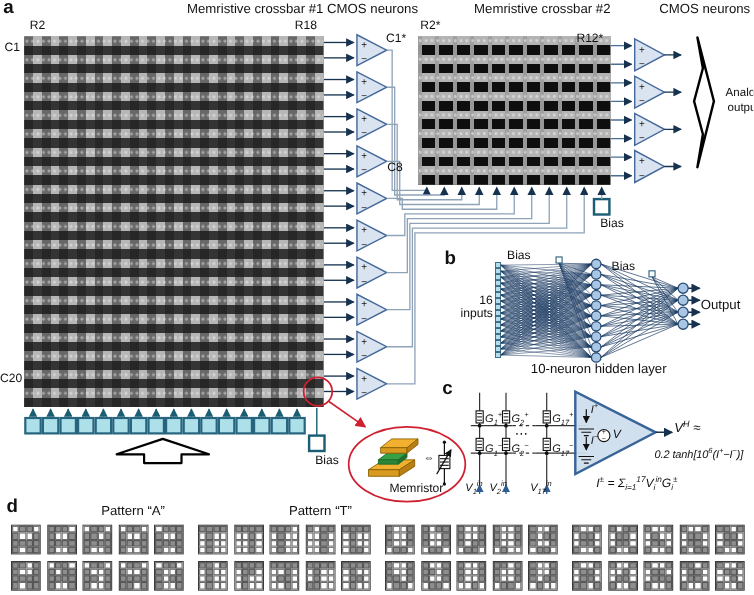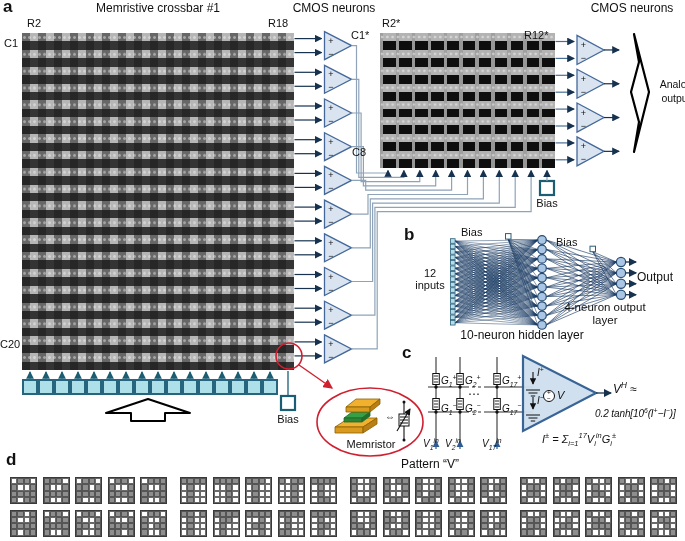--- a/index.html
+++ b/index.html
@@ -1,19 +1,19 @@
 <!DOCTYPE html>
 <html><head>
 <meta charset="utf-8">
 <style>
   html,body{margin:0;padding:0;background:#fff;}
   .stage{position:relative;width:685px;height:541px;background:#ffffff;overflow:hidden;
          font-family:"Liberation Sans",sans-serif;color:#111;}
   .lbl{position:absolute;font-size:11px;line-height:1.12;white-space:nowrap;text-align:right;}
-  .ctr{text-align:center;}
+  .ctr{text-align:right;}
   .wrap{white-space:normal;}
   .t12{font-size:12px;}
   .t10{font-size:10px;}
   .plabel{position:absolute;font-size:17px;font-weight:bold;}
   .math{font-style:italic;}
   .math sup,.math sub,.lbl sup,.lbl sub{font-size:0.68em;font-style:italic;}
   .xbar{position:absolute;}
   .xbar1{left:22px;top:33px;width:272px;height:337px;background-color:#9e9e9e;
     background-image:
       radial-gradient(circle at 2.5px 4.5px, rgba(255,255,255,0.40) 1px, rgba(0,0,0,0) 1.8px),
@@ -505,41 +505,41 @@
       <line x1="530.8" y1="421" x2="535.2" y2="421" stroke="#111" stroke-width="1"></line>
       <circle cx="549" cy="396" r="5.5" fill="#fff" stroke="#111" stroke-width="1"></circle>
       <text x="549" y="394.5" font-size="6.5" text-anchor="middle" font-family="&quot;Liberation Sans&quot;,sans-serif" fill="#111">+</text>
       <text x="549" y="401" font-size="6.5" text-anchor="middle" font-family="&quot;Liberation Sans&quot;,sans-serif" fill="#111">−</text>
       <line x1="596" y1="393" x2="611" y2="393" stroke="#16324f" stroke-width="1.3" marker-end="url(#ahd)"></line>
     </svg>
 
   <span class="plabel" style="left:3px;top:-3px">a</span>
   <span class="lbl t12 ctr" style="left:22px;top:2px;width:272px">Memristive crossbar #1</span>
   <span class="lbl t12 ctr" style="left:288px;top:2px;width:92px">CMOS neurons</span>
+  <span class="lbl t12 ctr" style="left:380px;top:2px;width:175px">Memristive crossbar #2</span>
   <span class="lbl t12 ctr" style="left:582px;top:2px;width:100px">CMOS neurons</span>
   <span class="lbl" style="left:27px;top:17px">R2</span>
   <span class="lbl" style="left:268px;top:17px">R18</span>
   <span class="lbl" style="left:4px;top:37px">C1</span>
   <span class="lbl" style="left:0px;top:338px">C20</span>
   <span class="lbl" style="left:382px;top:17px">R2*</span>
   <span class="lbl" style="left:524px;top:29px">R12*</span>
   <span class="lbl" style="left:351px;top:29px">C1*</span>
   <span class="lbl" style="left:352px;top:146px">C8</span>
   <span class="lbl ctr wrap" style="left:650px;top:77px;width:52px;font-size:10.5px;line-height:14px;text-align:center">Analog output</span>
   <span class="lbl ctr" style="left:527px;top:197px;width:40px">Bias</span>
   <span class="lbl ctr" style="left:268px;top:413px;width:40px">Bias</span>
   <span class="lbl ctr" style="left:339px;top:438px;width:64px">Memristor</span>
   <span class="lbl" style="left:385px;top:411px;font-size:10px">⇔</span>
 
   <span class="plabel" style="left:404px;top:225px">b</span>
   <span class="lbl" style="left:461px;top:226px">Bias</span>
   <span class="lbl" style="left:556px;top:236px">Bias</span>
-  <span class="lbl ctr wrap" style="left:412px;top:267px;width:36px">12 inputs</span>
+  <span class="lbl ctr wrap" style="left:412px;top:267px;width:36px">16 inputs</span>
   <span class="lbl t12" style="left:637px;top:271px">Output</span>
-  <span class="lbl ctr wrap" style="left:561px;top:301px;width:88px;font-size:11.5px">4-neuron output layer</span>
   <span class="lbl t12 ctr" style="left:438px;top:329px;width:168px">10-neuron hidden layer</span>
 
   <span class="plabel" style="left:402px;top:343px">c</span>
   <span class="lbl t10 math" style="left:441px;top:374px">G<sub>1</sub><sup>+</sup></span>
   <span class="lbl t10 math" style="left:465px;top:374px">G<sub>2</sub><sup>+</sup></span>
   <span class="lbl t10 math" style="left:502px;top:374px">G<sub>17</sub><sup>+</sup></span>
   <span class="lbl t10 math" style="left:441px;top:402px">G<sub>1</sub><sup>−</sup></span>
   <span class="lbl t10 math" style="left:465px;top:402px">G<sub>2</sub><sup>−</sup></span>
   <span class="lbl t10 math" style="left:502px;top:402px">G<sub>17</sub><sup>−</sup></span>
   <span class="lbl t12" style="left:468px;top:388px">⋯</span>
@@ -547,21 +547,22 @@
   <span class="lbl t10 math" style="left:445px;top:437px">V<sub>2</sub><sup>in</sup></span>
   <span class="lbl t10 math" style="left:482px;top:437px">V<sub>17</sub><sup>in</sup></span>
   <span class="lbl t10 math" style="left:537px;top:366px">I<sup>+</sup></span>
   <span class="lbl t10 math" style="left:537px;top:394px">I<sup>−</sup></span>
   <span class="lbl math" style="left:557px;top:389px">V</span>
   <span class="lbl t12 math" style="left:613px;top:381px">V<sup>H</sup> ≈</span>
   <span class="lbl math" style="left:595px;top:407px;font-size:10px;letter-spacing:-0.1px">0.2 tanh[10<sup>6</sup>(I<sup>+</sup>−I<sup>−</sup>)]</span>
   <span class="lbl math" style="left:542px;top:432px">I<sup>±</sup> = Σ<sub>i=1</sub><sup>17</sup>V<sub>i</sub><sup>in</sup>G<sub>i</sub><sup>±</sup></span>
 
   <span class="plabel" style="left:6px;top:450px">d</span>
-  <span class="lbl t12 ctr" style="left:370px;top:458px;width:120px">Pattern “V”</span>
+  <span class="lbl t12 ctr" style="left:30px;top:458px;width:120px">Pattern “A”</span>
+  <span class="lbl t12 ctr" style="left:200px;top:458px;width:120px">Pattern “T”</span>
 
   <div id="grids-host">
       <div class="pgrid" style="left: 10px; top: 477px;">
         <span class="e"></span>
         <span class="f"></span>
         <span class="f"></span>
         <span class="e"></span>
         <span class="f"></span>
         <span class="e"></span>
         <span class="e"></span>

